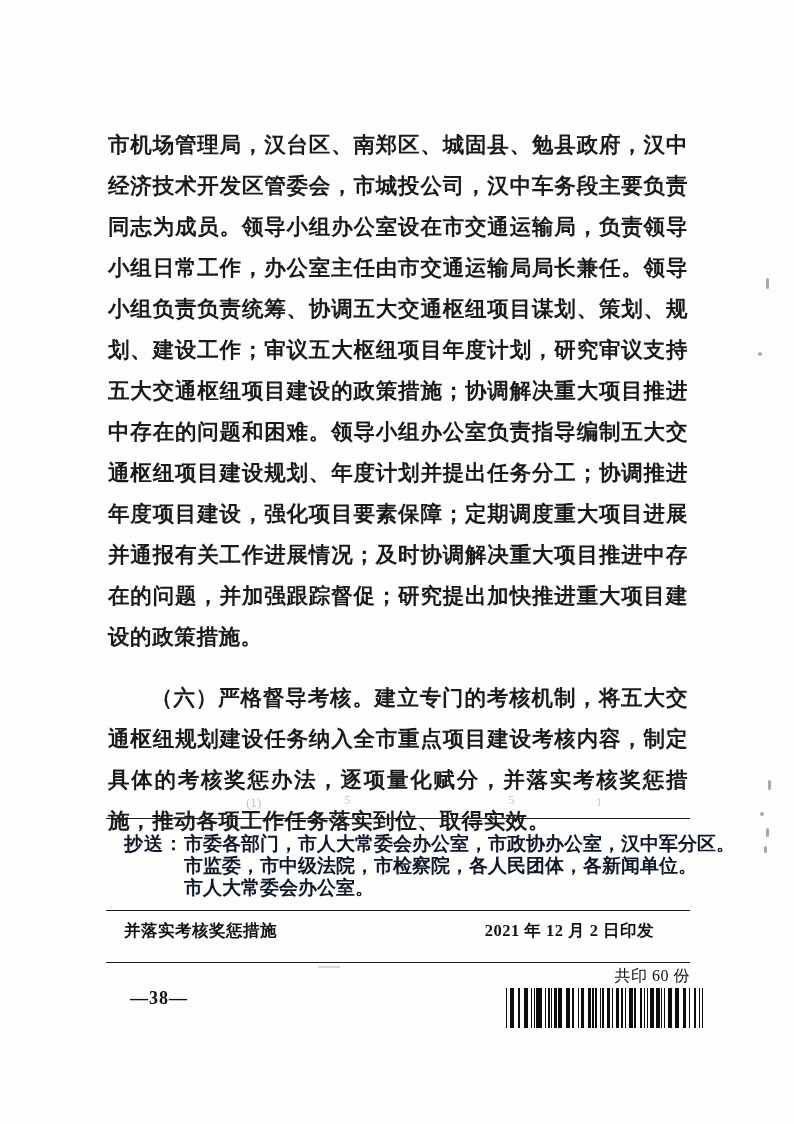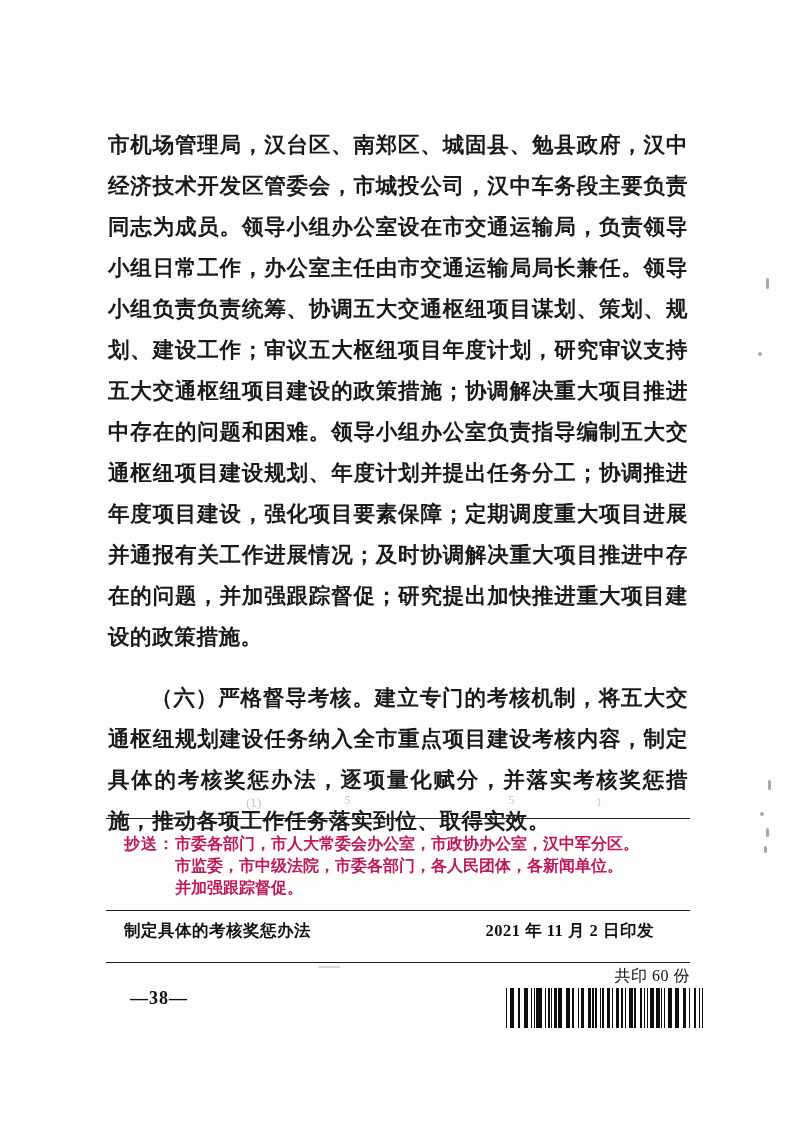--- a/index.html
+++ b/index.html
@@ -53,24 +53,24 @@
   }
   .rule.r1 { top: 818px; }
   .rule.r2 { top: 910px; }
   .rule.r3 { top: 962px; }
 
   .cc-block {
     position: absolute;
     left: 124px;
     top: 833px;
     width: 566px;
-    font-size: 16px;
+    font-size: 19px;
     line-height: 22px;
     font-weight: 600;
-    color: #be185d;
+    color: #0f172a;
   }
   .cc-row {
     display: flex;
     align-items: flex-start;
   }
   .cc-label {
     white-space: nowrap;
     letter-spacing: 1px;
   }
   .cc-lines {
@@ -166,29 +166,29 @@
 
   <div class="rule r1"></div>
   <div class="rule r2"></div>
   <div class="rule r3"></div>
 
   <div class="cc-block">
     <div class="cc-row">
       <span class="cc-label">抄送：</span>
       <span class="cc-lines">
         <div>市委各部门，市人大常委会办公室，市政协办公室，汉中军分区。</div>
-        <div>市监委，市中级法院，市委各部门，各人民团体，各新闻单位。</div>
-        <div>并加强跟踪督促。</div>
+        <div>市监委，市中级法院，市检察院，各人民团体，各新闻单位。</div>
+        <div>市人大常委会办公室。</div>
       </span>
     </div>
   </div>
 
   <div class="issuer-row">
-    <span>制定具体的考核奖惩办法</span>
-    <span class="issuer-date">2021 年 11 月 2 日印发</span>
+    <span>并落实考核奖惩措施</span>
+    <span class="issuer-date">2021 年 12 月 2 日印发</span>
   </div>
 
   <div class="print-count">共印 60 份</div>
 
   <div class="page-number">—38—</div>
 
   <div class="barcode" id="barcode">
       <i style="width: 1px;"></i>
       <i style="width: 3px; background: transparent;"></i>
       <i style="width: 4px;"></i>

